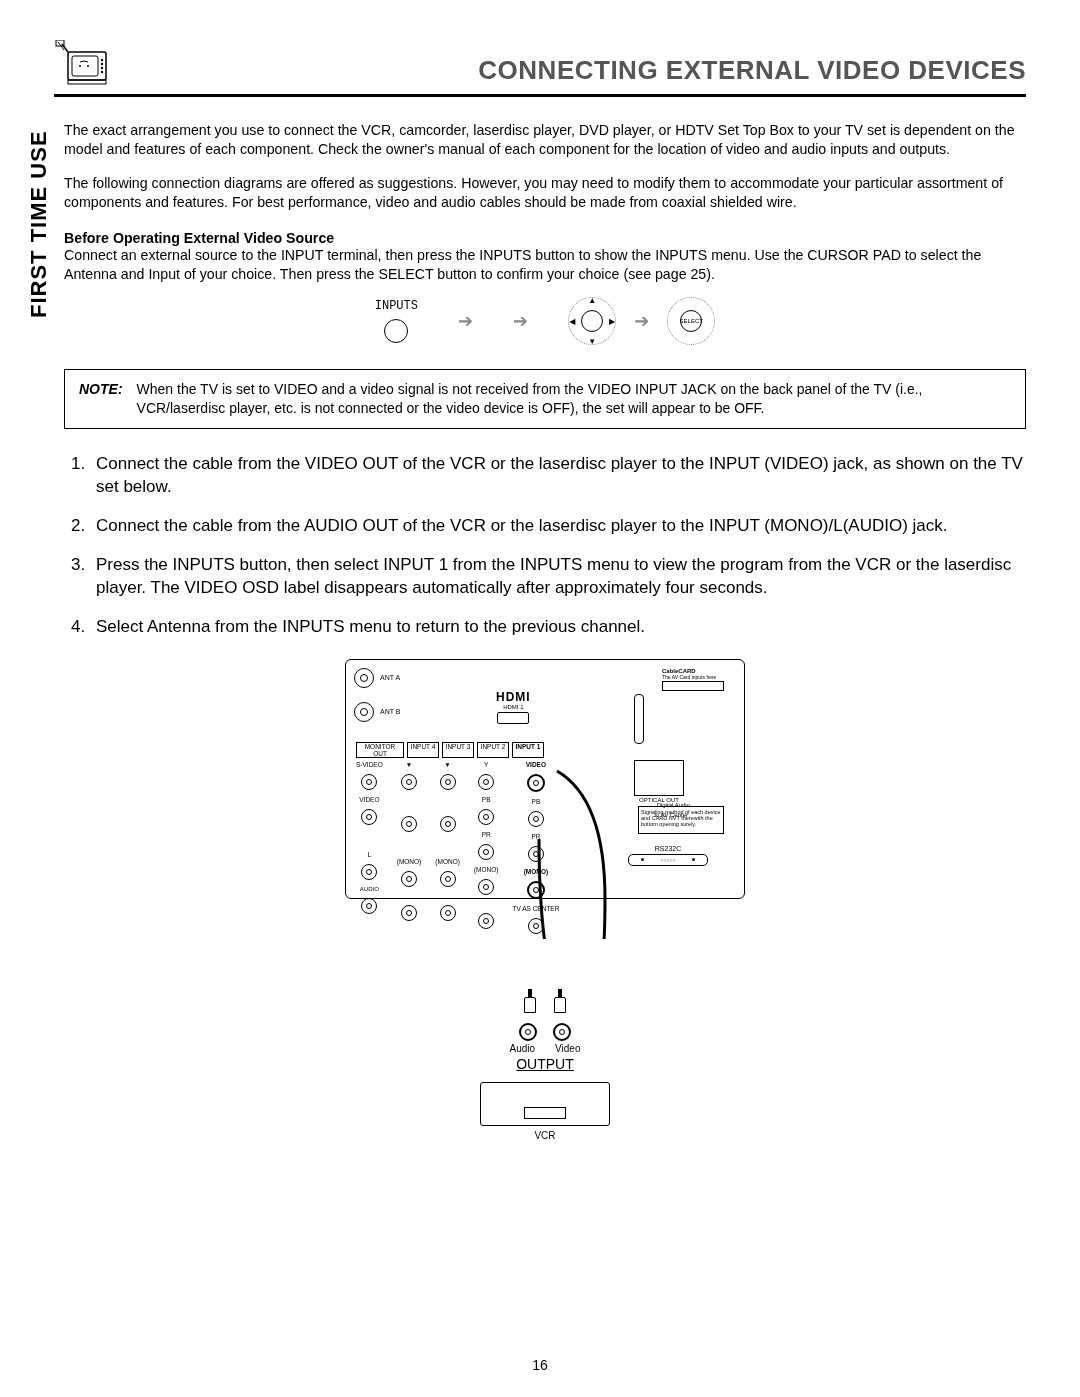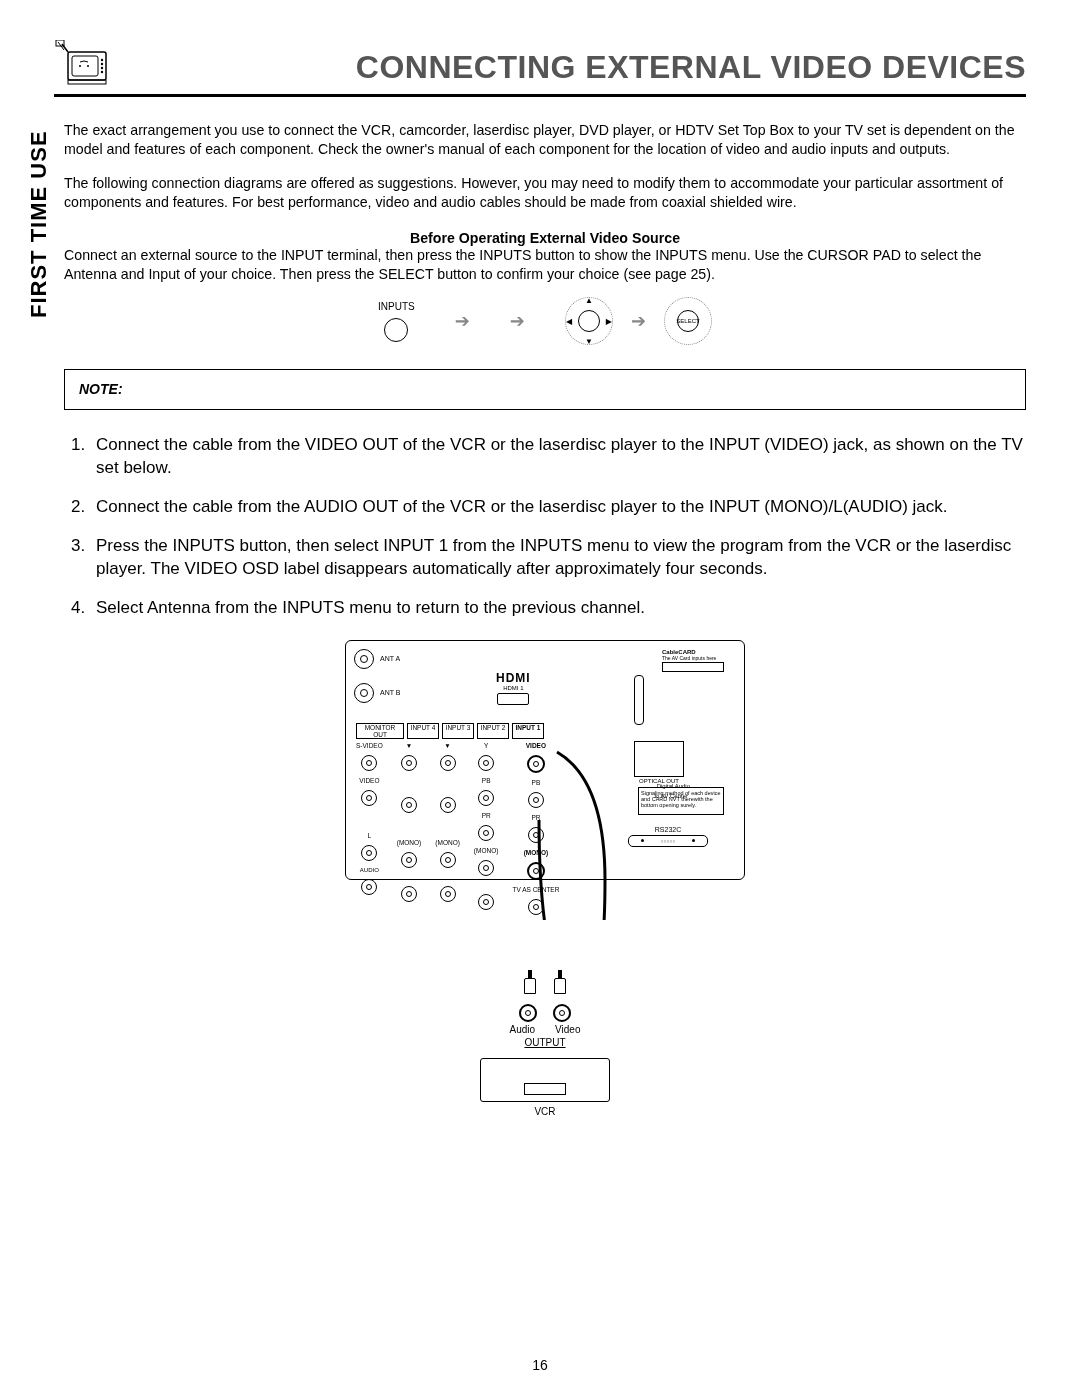--- a/index.html
+++ b/index.html
@@ -21,21 +21,21 @@
     display: flex;
     align-items: flex-end;
     justify-content: space-between;
     padding-bottom: 6px;
   }
   .tv-icon {
     width: 60px;
     height: 46px;
   }
   .page-title {
-    font-size: 32px;
+    font-size: 26px;
     font-weight: bold;
     color: #555;
     letter-spacing: 0.5px;
     text-align: right;
     flex: 1;
     margin-left: 20px;
   }
   .thick-rule {
     height: 3px;
     background: #000;
@@ -58,36 +58,35 @@
     line-height: 1.32;
     margin-bottom: 16px;
   }
   .body-content {
     margin-left: 10px;
   }
   .sub-head {
     font-weight: bold;
     font-size: 14.2px;
     margin-top: 18px;
-    text-align: center;
   }
   .diagram-row {
     display: flex;
     justify-content: center;
     align-items: center;
     gap: 40px;
     margin: 14px 0 24px 0;
   }
   .inputs-btn-group {
     display: flex;
     flex-direction: column;
     align-items: center;
     gap: 6px;
   }
-  .small-label { font-size: 10px; }
+  .small-label { font-size: 12px; font-family: Liberation Mono, monospace; }
   .circle-btn {
     width: 22px; height: 22px; border: 1.5px solid #000; border-radius: 50%;
   }
   .arrow-r {
     font-size: 18px; color: #888;
   }
   .menu-box {
     border: 1px solid #000;
     width: 130px;
     padding: 26px 10px 8px 10px;
@@ -151,21 +150,21 @@
   .grid-col { display:flex; flex-direction:column; gap:6px; align-items:center;}
   .tinylbl { font-size:6.5px; text-align:center; white-space:nowrap;}
   .plug { display:inline-flex; flex-direction:column; align-items:center; font-size:8px;}
   .plug-head{ width:10px; height:14px; border:1.5px solid #000; border-radius:2px 2px 0 0; background:#fff;}
   .plug-tail{ width:4px; height:8px; background:#000;}
   .io-box {
     margin: 100px auto 10px auto; width:110px; text-align:center; font-size:10px;
   }
   .io-box .jacks { display:flex; justify-content:center; gap:16px; margin-bottom:2px;}
   .io-box .lbls { display:flex; justify-content:center; gap:20px; font-size:10px;}
-  .output-label { text-decoration: underline; font-size:10px; margin-top:2px;}
+  .output-label { text-decoration: underline; font-size:14px; margin-top:2px;}
   .vcr-box {
     width:130px; height:44px; border:1.5px solid #000; margin:10px auto 4px auto; border-radius:3px;
     display:flex; align-items:flex-end; justify-content:center; padding-bottom:6px; box-sizing:border-box;
   }
   .vcr-slot { width:40px; height:10px; border:1.5px solid #000;}
   .vcr-label { font-size:10px; text-align:center;}
   .page-number { text-align:center; font-size:14px; position:absolute; bottom:24px; left:0; right:0;}
   .optical-box{ position:absolute; right:60px; top:100px; width:48px; height:34px; border:1px solid #000;}
   .rs-box{ position:absolute; right:36px; bottom:32px; width:80px; text-align:center; font-size:7px;}
   .cablecard{ position:absolute; right:20px; top:8px; font-size:6px; width:62px;}
@@ -223,20 +222,21 @@
         </div>
         <div class="arrow-r">➔</div>
         <div class="dpad">
           <div class="inner">SELECT</div>
         </div>
       </div>
     </div>
 
     <div class="note-box">
       <div class="note-label">NOTE:</div>
+      <div>When the TV is set to VIDEO and a video signal is not received from the VIDEO INPUT JACK on the back panel of the TV (i.e., VCR/laserdisc player, etc. is not connected or the video device is OFF), the set will appear to be OFF.</div>
     </div>
 
     <ol class="steps">
       <li>Connect the cable from the VIDEO OUT of the VCR or the laserdisc player to the INPUT (VIDEO) jack, as shown on the TV set below.</li>
       <li>Connect the cable from the AUDIO OUT of the VCR or the laserdisc player to the INPUT (MONO)/L(AUDIO) jack.</li>
       <li>Press the INPUTS button, then select INPUT 1 from the INPUTS menu to view the program from the VCR or the laserdisc player. The VIDEO OSD label disappears automatically after approximately four seconds.</li>
       <li>Select Antenna from the INPUTS menu to return to the previous channel.</li>
     </ol>
 
     <div class="rear-diagram-wrap">

